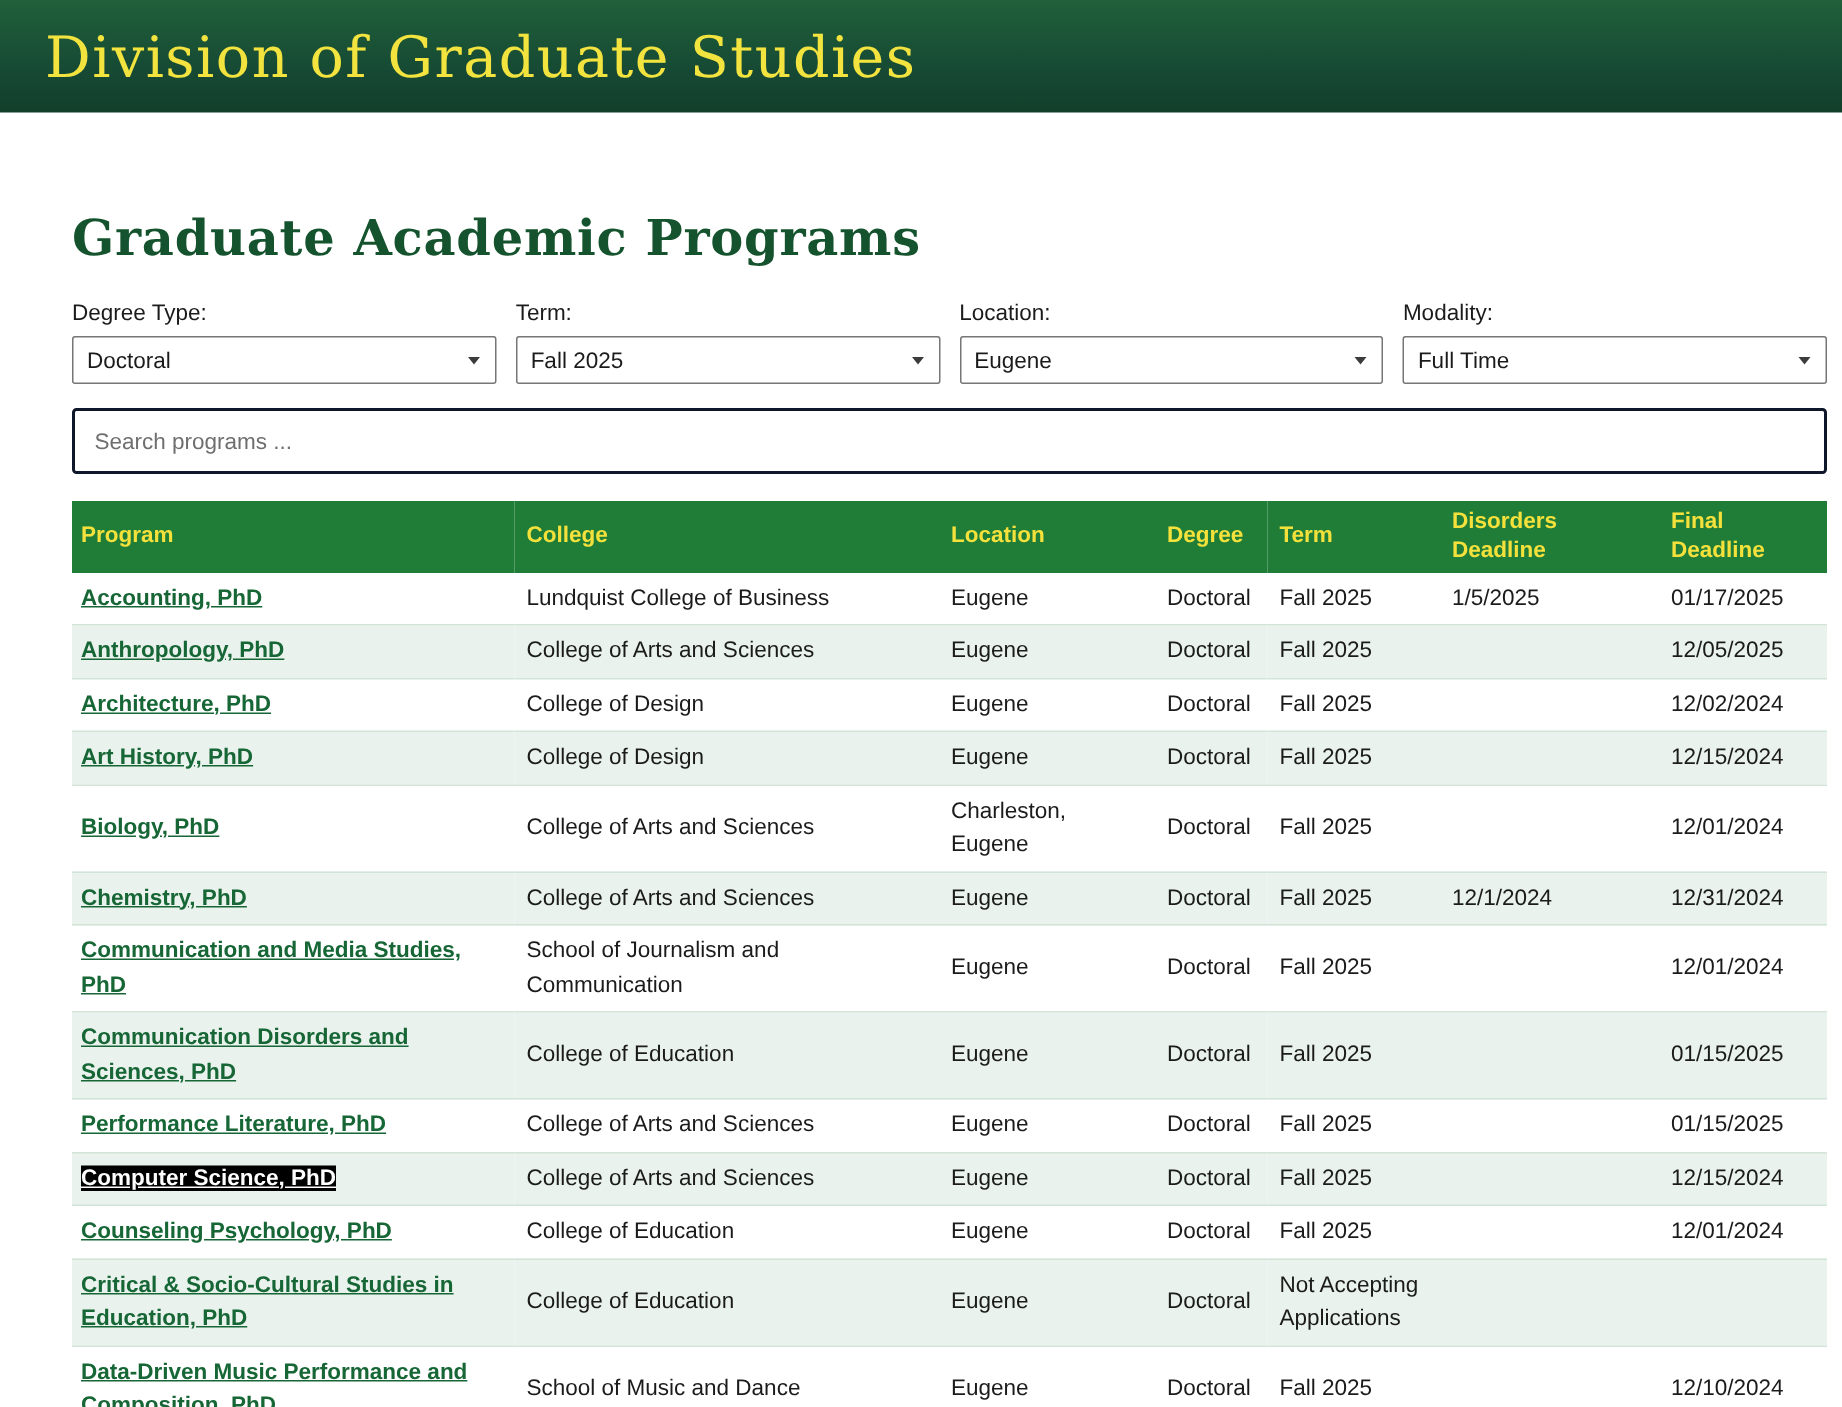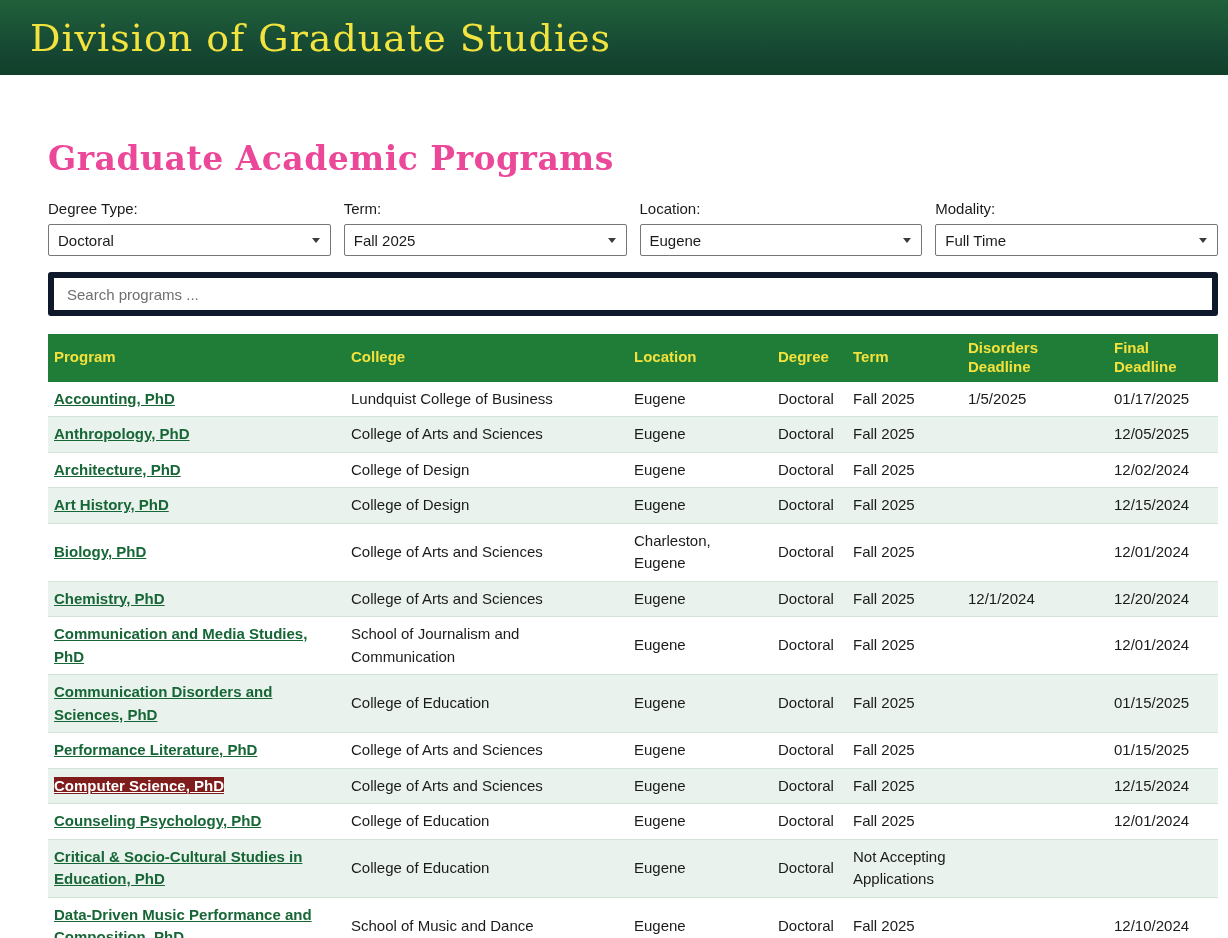--- a/index.html
+++ b/index.html
@@ -22,21 +22,21 @@
     font-size: 38px;
     color: #f2e33f;
     letter-spacing: 1px;
     white-space: nowrap;
   }
   .main { padding: 0 10px 24px 48px; }
   .page-title {
     font-family: "DejaVu Serif", serif;
     font-weight: 700;
     font-size: 33px;
-    color: #ec4899;
+    color: #14532d;
     margin: 64px 0 22px 0;
     letter-spacing: 0.5px;
   }
   .filters {
     display: grid;
     grid-template-columns: repeat(4, 1fr);
     column-gap: 13px;
     margin-bottom: 16px;
   }
   .filter-label {
@@ -62,21 +62,21 @@
     border-left: 4.5px solid transparent;
     border-right: 4.5px solid transparent;
     border-top: 5.5px solid #3c3c3c;
     margin-left: 8px;
     flex: 0 0 auto;
   }
   .search-wrap { margin-bottom: 18px; }
   .search-input {
     width: 100%;
     height: 44px;
-    border: 6px solid #0f172a;
+    border: 2px solid #0f172a;
     border-radius: 3px;
     padding: 0 13px;
     font-size: 15px;
     font-family: "Liberation Sans", sans-serif;
     color: #1b1b1b;
     outline: none;
   }
   .search-input::placeholder { color: #6f6f6f; opacity: 1; }
   table.programs {
     width: 100%;
@@ -106,21 +106,21 @@
   }
   .programs tbody td.first { padding-left: 6px; }
   .programs tbody tr:nth-child(even) { background: #e9f2ec; }
   a.program-link {
     color: #166636;
     font-weight: 700;
     text-decoration: underline;
     cursor: pointer;
   }
   a.program-link.selected {
-    background: #7f1d1d;
+    background: #000000;
     color: #ffffff;
     text-align: right;
   }
 </style>
 </head>
 <body>
 
 <header class="banner">
   <div class="banner-title">Division of Graduate Studies</div>
 </header>
@@ -234,21 +234,21 @@
         <td></td>
         <td>12/01/2024</td>
       </tr>
       <tr>
         <td class="first"><a class="program-link">Chemistry, PhD</a></td>
         <td>College of Arts and Sciences</td>
         <td>Eugene</td>
         <td>Doctoral</td>
         <td>Fall 2025</td>
         <td>12/1/2024</td>
-        <td>12/20/2024</td>
+        <td>12/31/2024</td>
       </tr>
       <tr>
         <td class="first"><a class="program-link">Communication and Media Studies, PhD</a></td>
         <td>School of Journalism and Communication</td>
         <td>Eugene</td>
         <td>Doctoral</td>
         <td>Fall 2025</td>
         <td></td>
         <td>12/01/2024</td>
       </tr>

